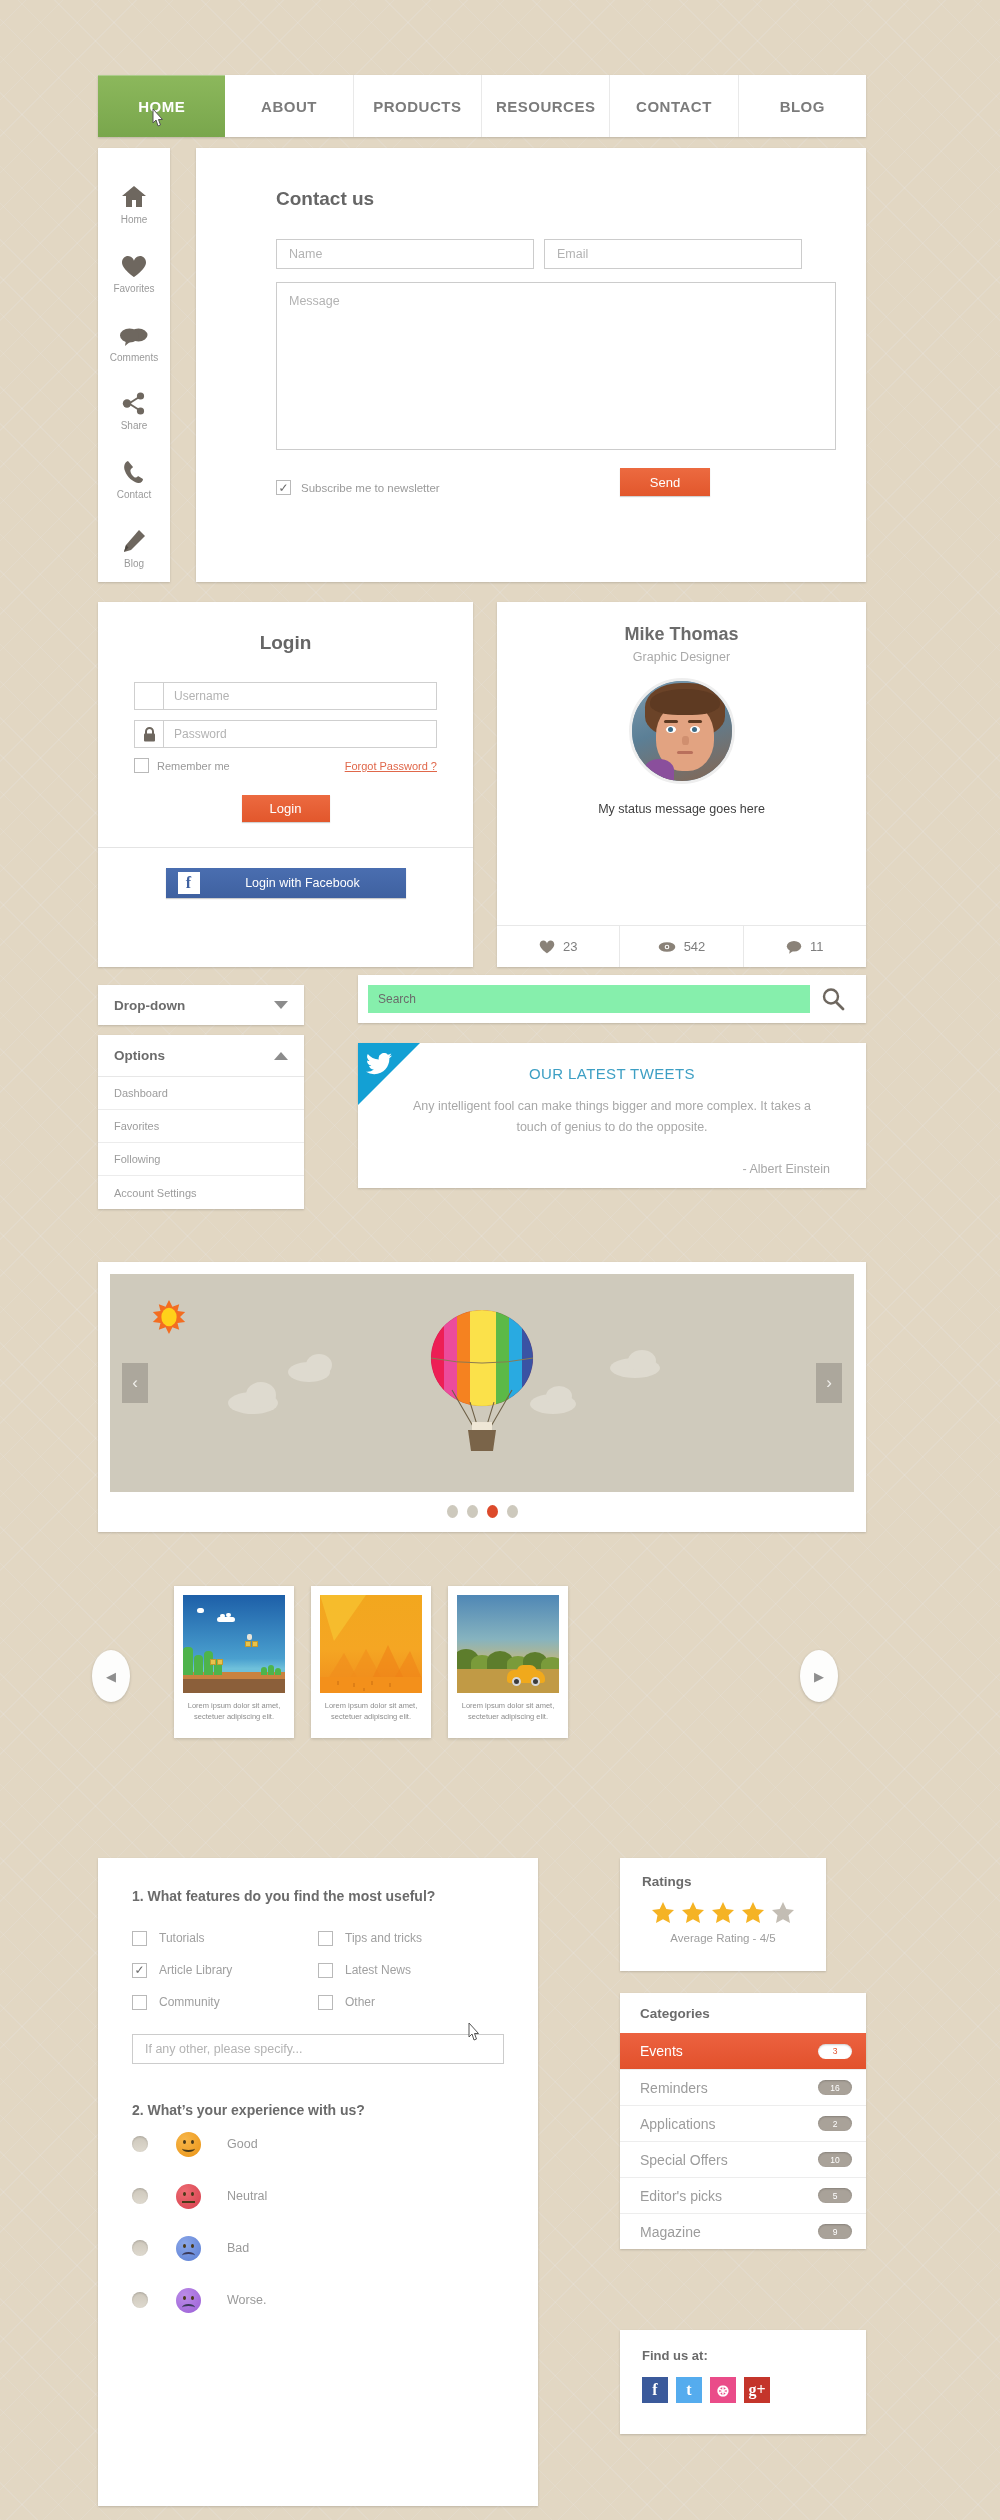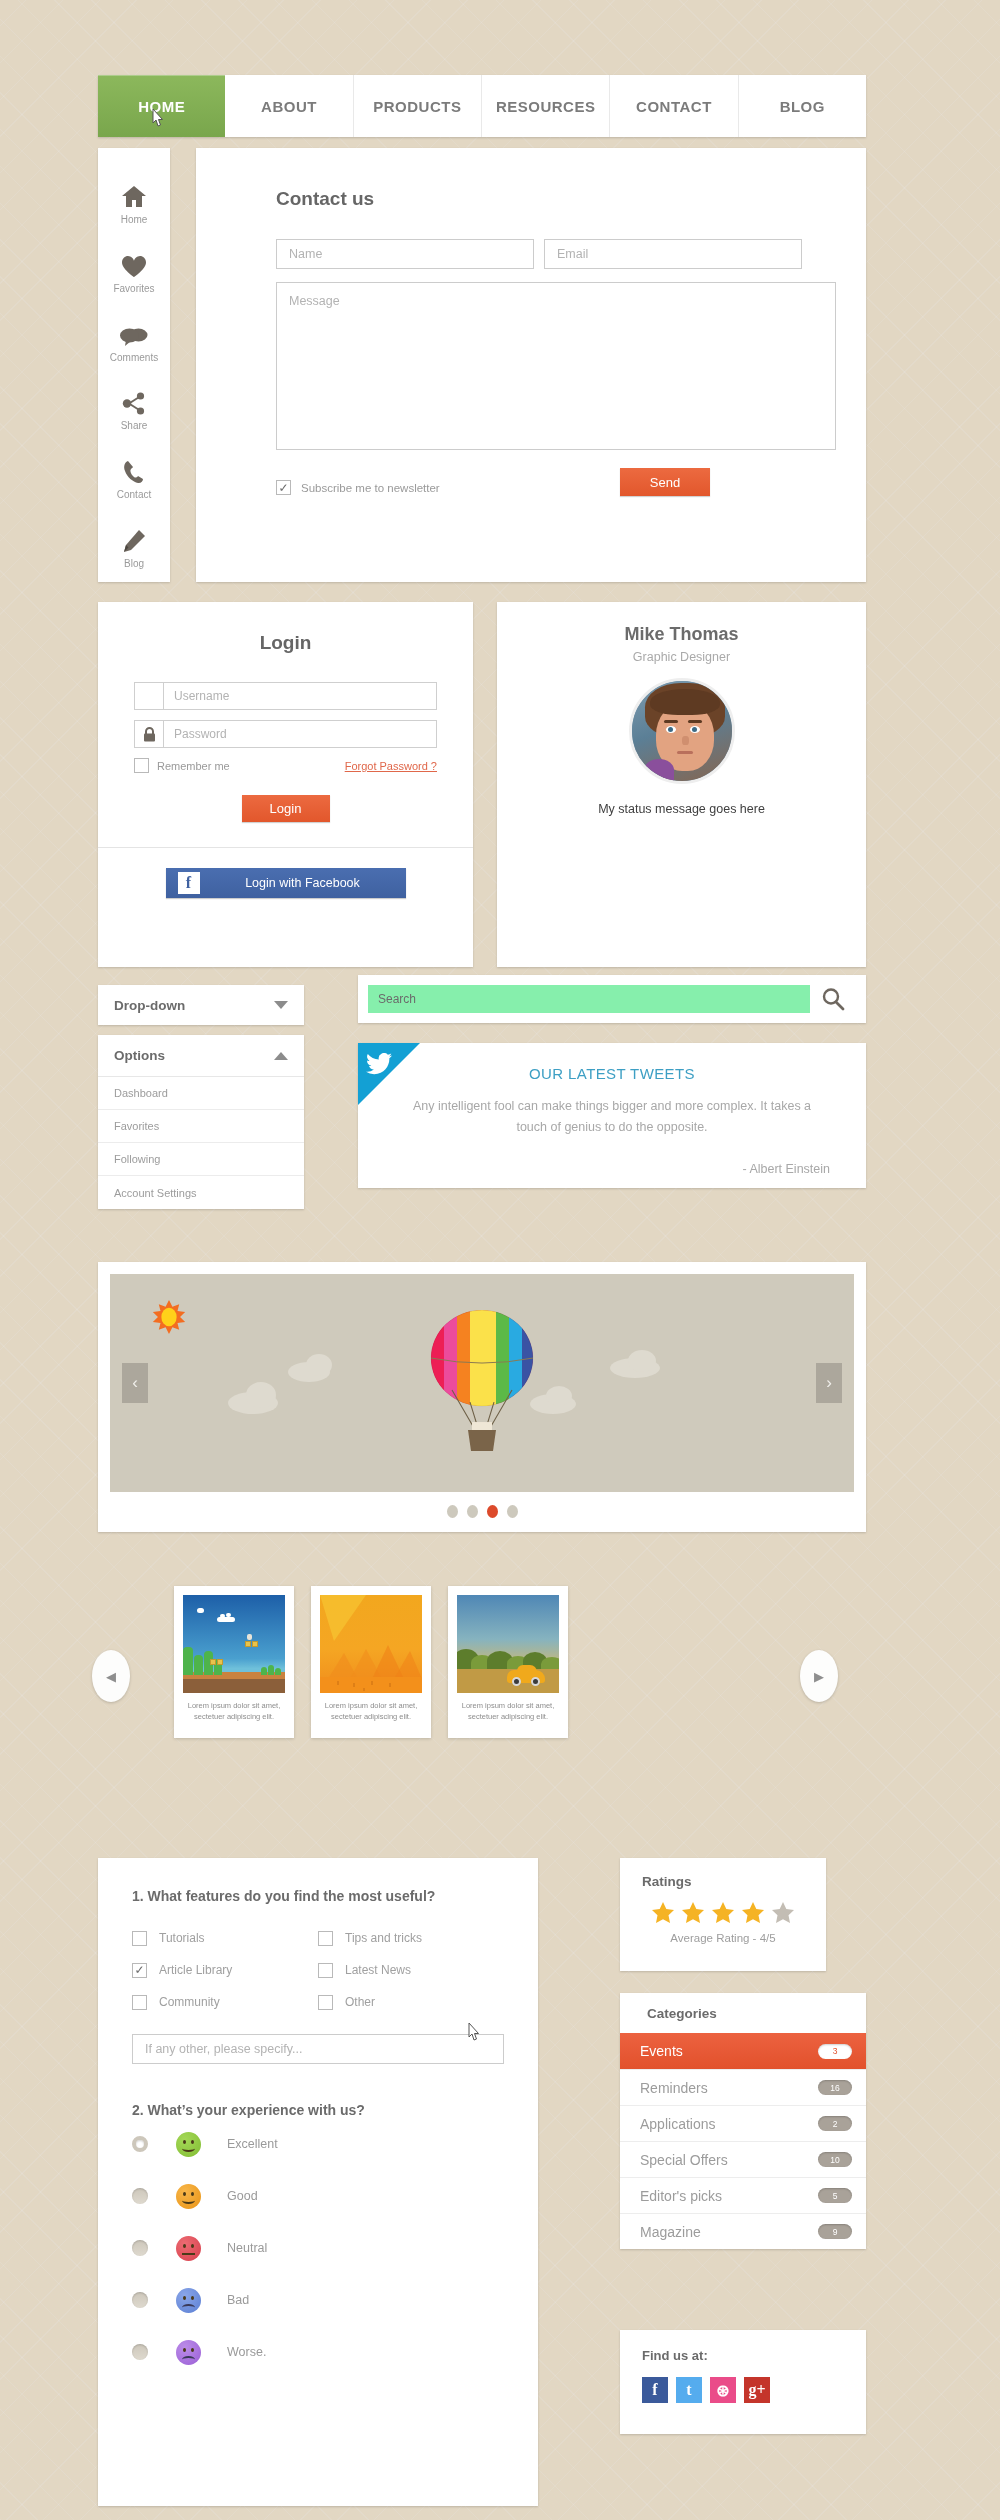--- a/index.html
+++ b/index.html
@@ -314,21 +314,21 @@
   .radio-lbl { font-size: 12.5px; color:#9a9a9a; margin-left: 26px; }
 
   
   .ratings-card { left: 620px; top: 1858px; width: 206px; height: 113px; padding: 16px 22px; }
   .rt-title { font-size: 13.5px; font-weight: bold; color:#6b6b6b; }
   .stars { display:flex; justify-content:center; gap: 6px; margin-top: 12px; }
   .avg { text-align:center; margin-top: 8px; font-size: 11.5px; color:#9e9e9e; }
 
   
   .cats-card { left: 620px; top: 1993px; width: 246px; }
-  .cats-head { height: 40px; display:flex; align-items:center; padding-left: 27px;
+  .cats-head { height: 40px; display:flex; align-items:center; padding-left: 20px;
     font-size: 13.5px; font-weight:bold; color:#6b6b6b; }
   .cat-row {
     height: 36px; display:flex; align-items:center; justify-content:space-between;
     padding: 0 14px 0 20px; border-top: 1px solid #ededed; cursor:pointer;
   }
   .cat-row .nm { font-size: 14px; color:#9c9c9c; }
   .cat-row.active { background: linear-gradient(to bottom,#ec6240,#e2512c); border-top:none; }
   .cat-row.active .nm { color:#fff; }
   .badge {
     min-width: 34px; height: 15px; border-radius: 8px; background:#a9a299;
@@ -495,20 +495,43 @@
         <div class="av-brow r"></div>
       <div class="av-eye l"></div>
         <div class="av-eye r"></div>
       <div class="av-pup l"></div>
         <div class="av-pup r"></div>
       <div class="av-nose"></div>
       <div class="av-mouth"></div>
       <div class="av-shirt"></div>
     </div>
     <div class="p-status">My status message goes here</div>
+    <div class="p-stats">
+      <div class="p-stat">
+        <svg width="16" height="14" viewBox="0 0 26 23">
+            <path d="M13 22 C13 22 1 14 1 7.5 C1 3.5 4 1 7 1 C10 1 13 4 13 6 C13 4 16 1 19 1 C22 1 25 3.5 25 7.5 C25 14 13 22 13 22 Z" fill="#8a8278"></path>
+          </svg>
+        <span>23</span>
+      </div>
+      <div class="p-stat">
+        <svg width="18" height="12" viewBox="0 0 26 16">
+            <ellipse cx="13" cy="8" rx="12" ry="7" fill="#8a8278"></ellipse>
+            <circle cx="13" cy="8" r="3.4" fill="#fff"></circle>
+            <circle cx="13" cy="8" r="1.8" fill="#8a8278"></circle>
+          </svg>
+        <span>542</span>
+      </div>
+      <div class="p-stat">
+        <svg width="16" height="14" viewBox="0 0 20 17">
+            <ellipse cx="10" cy="7.5" rx="9" ry="6.5" fill="#8a8278"></ellipse>
+            <path d="M5 11.5 L4 17 L10 12.5 Z" fill="#8a8278"></path>
+          </svg>
+        <span>11</span>
+      </div>
+    </div>
   </div>
 
   <div class="card dropdown abs">
     <span class="dd-label">Drop-down</span>
     <span class="tri-down"></span>
   </div>
 
   <div class="card options abs">
     <div class="opt-head">
       <span>Options</span>
@@ -694,29 +717,20 @@
           <div class="chk"></div>
           <span class="lbl">Other</span>
         </div>
       </div>
     </div>
     <input class="inp spec-input" placeholder="If any other, please specify..." style="">
 
     <div class="q-title q2">2. What’s your experience with us?</div>
 
     <div class="radio-row">
-      <div class="radio sel"></div>
-      <div class="smiley" style="background:radial-gradient(circle at 35% 30%,#a4d857,#82bd33);">
-        <div class="sm-eye l"></div>
-          <div class="sm-eye r"></div>
-          <div class="sm-mouth"></div>
-      </div>
-      <span class="radio-lbl">Excellent</span>
-    </div>
-    <div class="radio-row">
       <div class="radio"></div>
       <div class="smiley" style="background:radial-gradient(circle at 35% 30%,#f7b64a,#ea9415);">
         <div class="sm-eye l"></div>
           <div class="sm-eye r"></div>
           <div class="sm-mouth"></div>
       </div>
       <span class="radio-lbl">Good</span>
     </div>
     <div class="radio-row">
       <div class="radio"></div>

